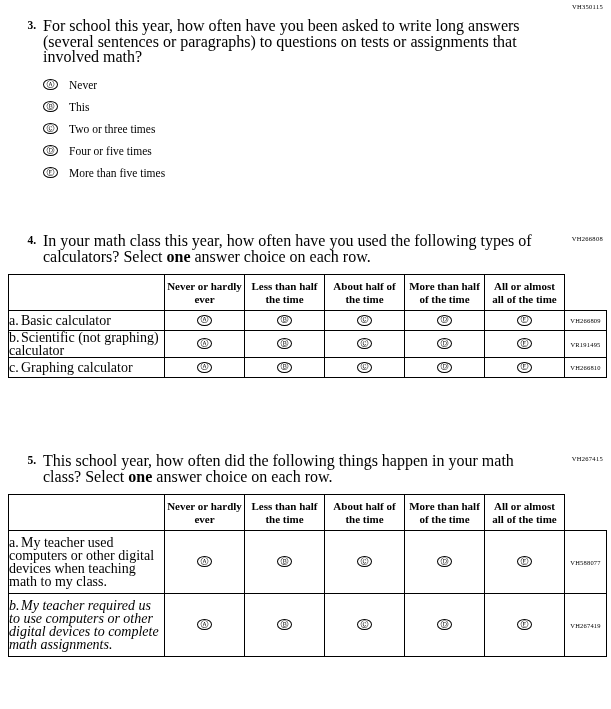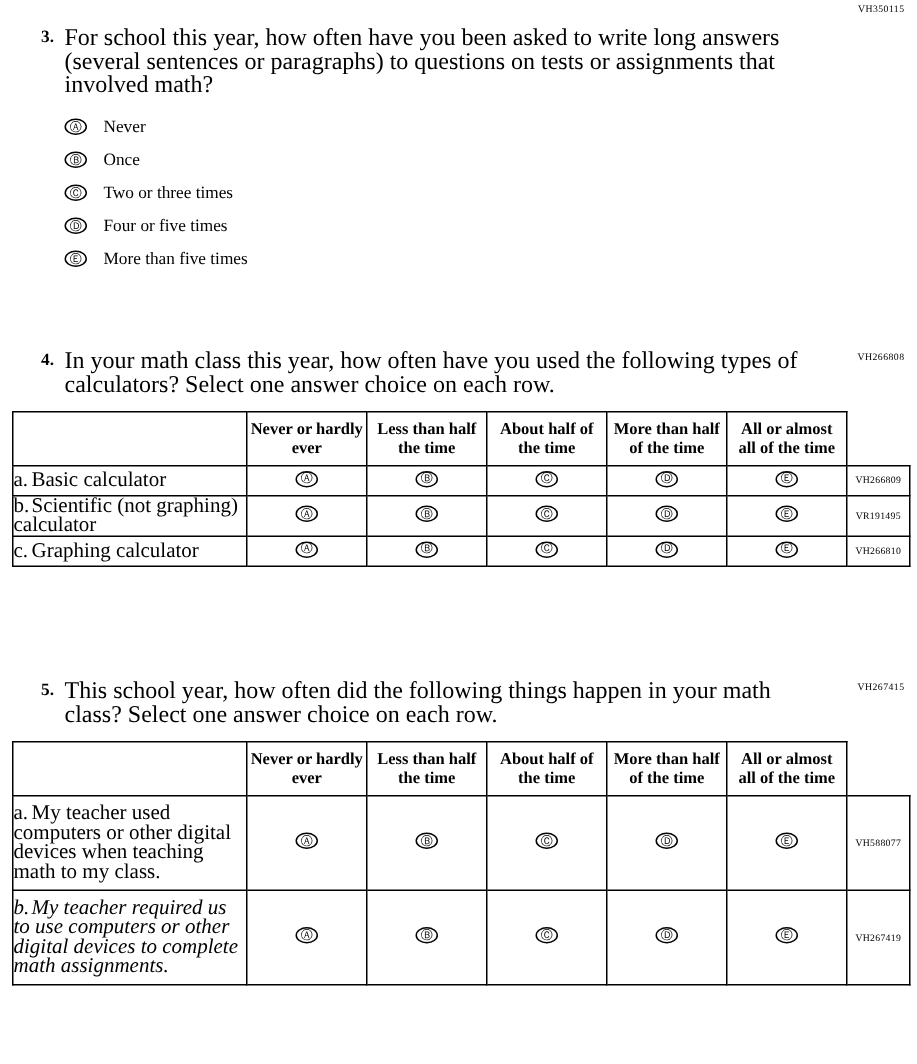--- a/index.html
+++ b/index.html
@@ -46,21 +46,21 @@
     flex: 0 0 18px;
     text-align: right;
     padding-right: 7px;
     line-height: 15px;
   }
   .q-text {
     font-size: 16px;
     line-height: 15.5px;
     flex: 1 1 auto;
   }
-  .q-text b { font-weight: normal; }
+  .q-text b { font-weight: bold; }
 
   .q-code {
     position: absolute;
     right: 8px;
     font-size: 6.5px;
     letter-spacing: 0.3px;
   }
 
   .choices {
     margin-top: 9px;
@@ -157,21 +157,21 @@
       <div class="choice">
         <span class="bubble">
             <span class="mark">Ⓐ</span>
           </span>
         <span class="choice-label">Never</span>
       </div>
       <div class="choice">
         <span class="bubble">
             <span class="mark">Ⓑ</span>
           </span>
-        <span class="choice-label">Once</span>
+        <span class="choice-label">This</span>
       </div>
       <div class="choice">
         <span class="bubble">
             <span class="mark">Ⓒ</span>
           </span>
         <span class="choice-label">Two or three times</span>
       </div>
       <div class="choice">
         <span class="bubble">
             <span class="mark">Ⓓ</span>

